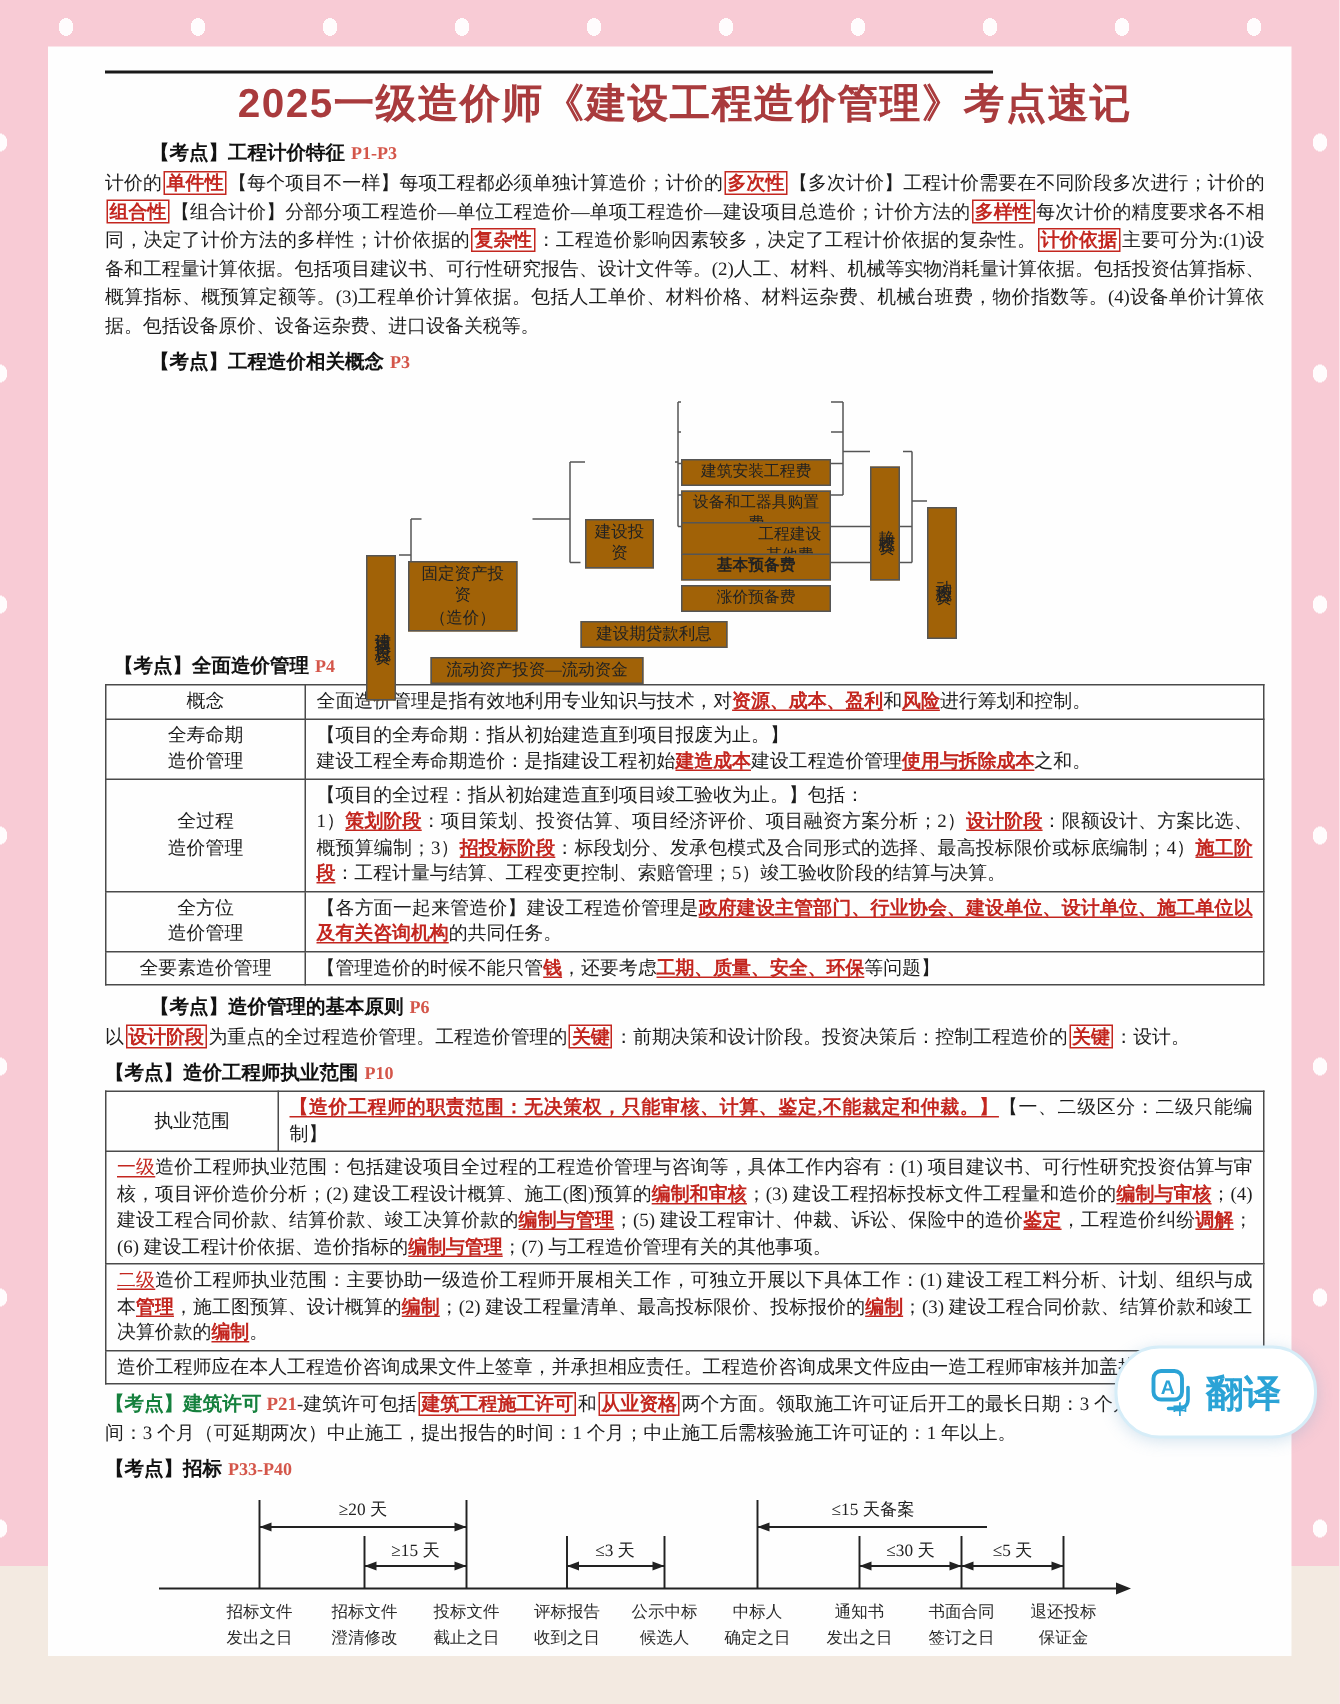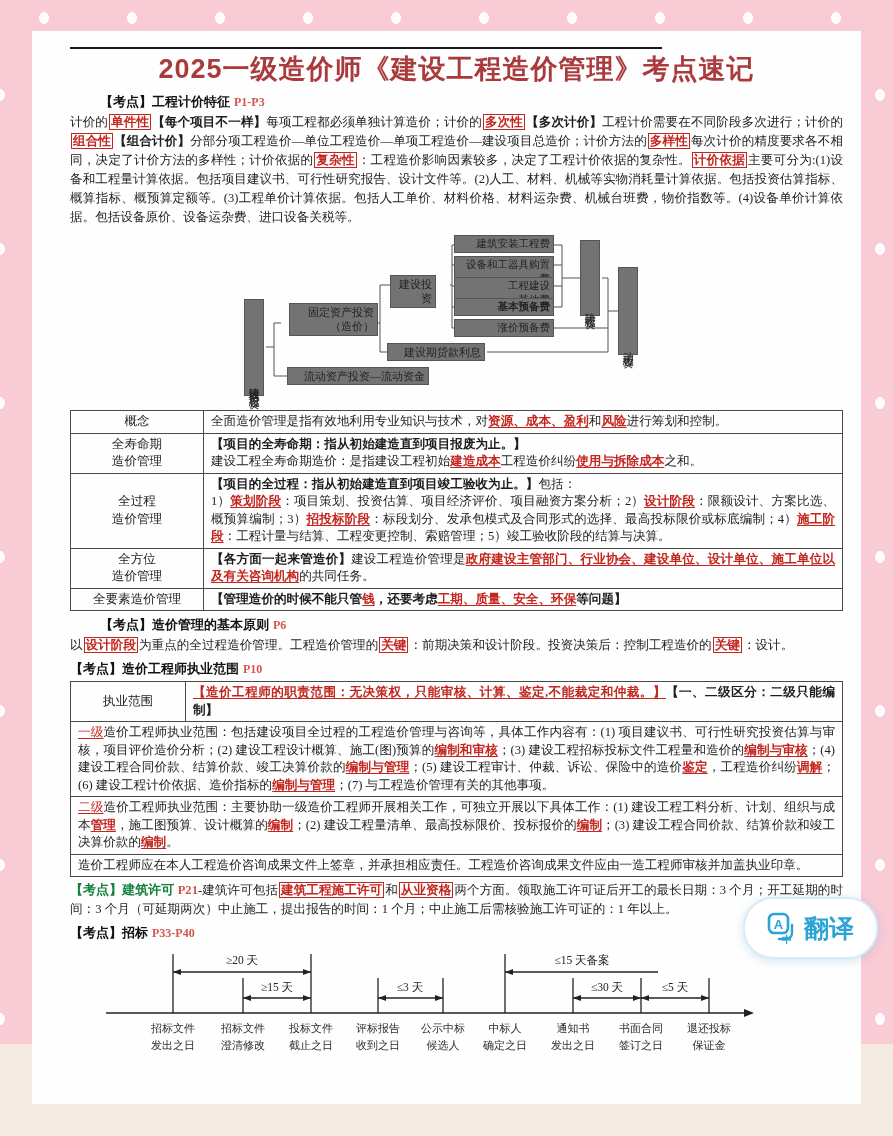--- a/index.html
+++ b/index.html
@@ -16,31 +16,31 @@
     box-sizing:border-box;padding:10px 18px 0 38px;overflow:hidden;}
   .topline{width:592px;height:2px;background:#191919;margin:6px 0 2px 0;}
   .title{font-family:"Liberation Sans","DejaVu Sans",sans-serif;font-weight:bold;
     font-size:27px;color:#a93b3d;text-align:center;margin:2px 0 6px 0;letter-spacing:1px;}
   .sec-h{font-size:13px;font-weight:bold;color:#121212;margin:5px 0 1px 0;line-height:18px;}
   .sec-h .pg{color:#d4564a;font-size:12px;margin-left:4px;}
   .ind{margin-left:30px;}
   .ind-sm{margin-left:6px;}
   .para{font-size:12.6px;line-height:19px;color:#1d1d1d;text-align:justify;margin:2px 0 3px 0;}
   
-  .b{font-weight:bold;}
+  .b{font-weight:normal;}
   .ru{color:#c3261f;text-decoration:underline;text-underline-offset:2px;}
   .rbu{color:#c3261f;font-weight:bold;text-decoration:underline;text-underline-offset:2px;}
   .box{color:#c3261f;font-weight:bold;border:1.5px solid #c3261f;padding:0 1px;margin:0 1px;}
   .hb{font-weight:bold;color:#15803d;font-size:13px;}
   .pg{color:#d4564a;font-weight:bold;}
   
   .diagram{position:relative;width:640px;height:176px;margin:4px 0 2px 142px;}
   .dlines{position:absolute;left:0;top:0;}
-  .dbox{position:absolute;border:1px solid #555;background:#737373;font-size:11px;line-height:1.3;
-    text-align:right;padding:1px 3px;color:#222;white-space:pre-line;box-sizing:border-box;}
+  .dbox{position:absolute;border:1px solid #555;background:#a16207;font-size:11px;line-height:1.3;
+    text-align:center;padding:1px 3px;color:#222;white-space:pre-line;box-sizing:border-box;margin-top:48px;}
   .dbox.small{font-size:10.5px;}
   .dbox.v{writing-mode:vertical-rl;letter-spacing:2px;padding:3px 2px;}
   
   table.kv{border-collapse:collapse;width:100%;margin:3px 0;font-size:12.6px;line-height:17.5px;color:#1d1d1d;padding-left:20px;}
   table.kv td{border:1px solid #4a4a4a;padding:2px 7px;vertical-align:middle;text-align:justify;}
   table.kv td.lab{text-align:center;white-space:pre-line;}
   .w118{width:118px;}
   .w100{width:100px;}
   
   .timeline{position:relative;width:690px;height:112px;margin:6px 0 2px 28px;}
@@ -59,49 +59,55 @@
 
   <div class="page">
     <div class="topline"></div>
     <div class="title">2025一级造价师《建设工程造价管理》考点速记</div>
 
     <div class="sec-h ind">
       <span>【考点】工程计价特征</span><span class="pg">P1-P3</span>
     </div>
     <p class="para"><span>计价的</span><span class="box">单件性</span><span class="b">【每个项目不一样】</span><span>每项工程都必须单独计算造价；计价的</span><span class="box">多次性</span><span class="b">【多次计价】</span><span>工程计价需要在不同阶段多次进行；计价的</span><span class="box">组合性</span><span class="b">【组合计价】</span><span>分部分项工程造价—单位工程造价—单项工程造价—建设项目总造价；计价方法的</span><span class="box">多样性</span><span>每次计价的精度要求各不相同，决定了计价方法的多样性；计价依据的</span><span class="box">复杂性</span><span>：工程造价影响因素较多，决定了工程计价依据的复杂性。</span><span class="box">计价依据</span><span>主要可分为:(1)设备和工程量计算依据。包括项目建议书、可行性研究报告、设计文件等。(2)人工、材料、机械等实物消耗量计算依据。包括投资估算指标、概算指标、概预算定额等。(3)工程单价计算依据。包括人工单价、材料价格、材料运杂费、机械台班费，物价指数等。(4)设备单价计算依据。包括设备原价、设备运杂费、进口设备关税等。</span></p>
 
+    <div class="sec-h ind">
+      <span>【考点】工程造价相关概念</span><span class="pg">P3</span>
+    </div>
     <div class="diagram">
       <svg class="dlines" width="640" height="176">
         <path d="M54 116 H62 M62 92 V145 M62 92 H69 M62 145 H75 M143 92 H168 M168 54 V121 M168 54 H178 M168 121 H175 M238 54 H240 M240 14 V97 M240 14 H242 M240 34 H242 M240 55 H242 M240 76 H242 M240 97 H242 M342 14 H350 M342 34 H350 M342 55 H350 M342 76 H350 M350 14 V76 M350 47 H368 M390 47 H396 M342 97 H396 M275 121 H396 M396 47 V121 M396 80 H406" fill="none" stroke="#555" stroke-width="1"></path>
       </svg>
       <div class="dbox v" style="left:32px;top:68px;height:97px;">建设项目总投资</div>
-      <div class="dbox" style="left:77px;top:72px;width:89px;">固定资产投资
+      <div class="dbox" style="left:60px;top:72px;width:73px;">固定资产投资
 （造价）</div>
       <div class="dbox" style="left:75px;top:136px;width:142px;">流动资产投资—流动资金</div>
       <div class="dbox" style="left:178px;top:44px;width:46px;">建设投资</div>
       <div class="dbox" style="left:175px;top:112px;width:98px;">建设期贷款利息</div>
       <div class="dbox small" style="left:242px;top:4px;width:100px;">建筑安装工程费</div>
       <div class="dbox small" style="left:242px;top:25px;width:100px;">设备和工器具购置费</div>
       <div class="dbox small" style="left:242px;top:46px;width:100px;padding-left:48px;">工程建设其他费</div>
       <div class="dbox small" style="left:242px;top:67px;width:100px;font-weight:bold;">基本预备费</div>
       <div class="dbox small" style="left:242px;top:88px;width:100px;">涨价预备费</div>
       <div class="dbox v" style="left:368px;top:9px;height:76px;">静态投资</div>
       <div class="dbox v" style="left:406px;top:36px;height:88px;">动态投资</div>
     </div>
 
+    <div class="sec-h ind-sm">
+      <span>【考点】全面造价管理</span><span class="pg">P4</span>
+    </div>
     <table class="kv">
       <tbody>
           <tr>
         <td class="lab w118">概念</td>
         <td><span>全面造价管理是指有效地利用专业知识与技术，对</span><span class="rbu">资源、成本、盈利</span><span>和</span><span class="rbu">风险</span><span>进行筹划和控制。</span></td>
       </tr>
       <tr>
         <td class="lab w118">全寿命期
 造价管理</td>
-        <td><span class="b">【项目的全寿命期：指从初始建造直到项目报废为止。】</span><br><span>建设工程全寿命期造价：是指建设工程初始</span><span class="rbu">建造成本</span><span>工程造价纠纷</span><span class="rbu">使用与拆除成本</span><span>之和。</span></td>
+        <td><span class="b">【项目的全寿命期：指从初始建造直到项目报废为止。】</span><br><span>建设工程全寿命期造价：是指建设工程初始</span><span class="rbu">建造成本</span><span>建设工程造价管理</span><span class="rbu">使用与拆除成本</span><span>之和。</span></td>
       </tr>
       <tr>
         <td class="lab w118">全过程
 造价管理</td>
         <td><span class="b">【项目的全过程：指从初始建造直到项目竣工验收为止。】</span><span>包括：</span><br><span>1）</span><span class="rbu">策划阶段</span><span>：项目策划、投资估算、项目经济评价、项目融资方案分析；2）</span><span class="rbu">设计阶段</span><span>：限额设计、方案比选、概预算编制；3）</span><span class="rbu">招投标阶段</span><span>：标段划分、发承包模式及合同形式的选择、最高投标限价或标底编制；4）</span><span class="rbu">施工阶段</span><span>：工程计量与结算、工程变更控制、索赔管理；5）竣工验收阶段的结算与决算。</span></td>
       </tr>
       <tr>
         <td class="lab w118">全方位
 造价管理</td>
         <td><span class="b">【各方面一起来管造价】</span><span>建设工程造价管理是</span><span class="rbu">政府建设主管部门、行业协会、建设单位、设计单位、施工单位以及有关咨询机构</span><span>的共同任务。</span></td>

